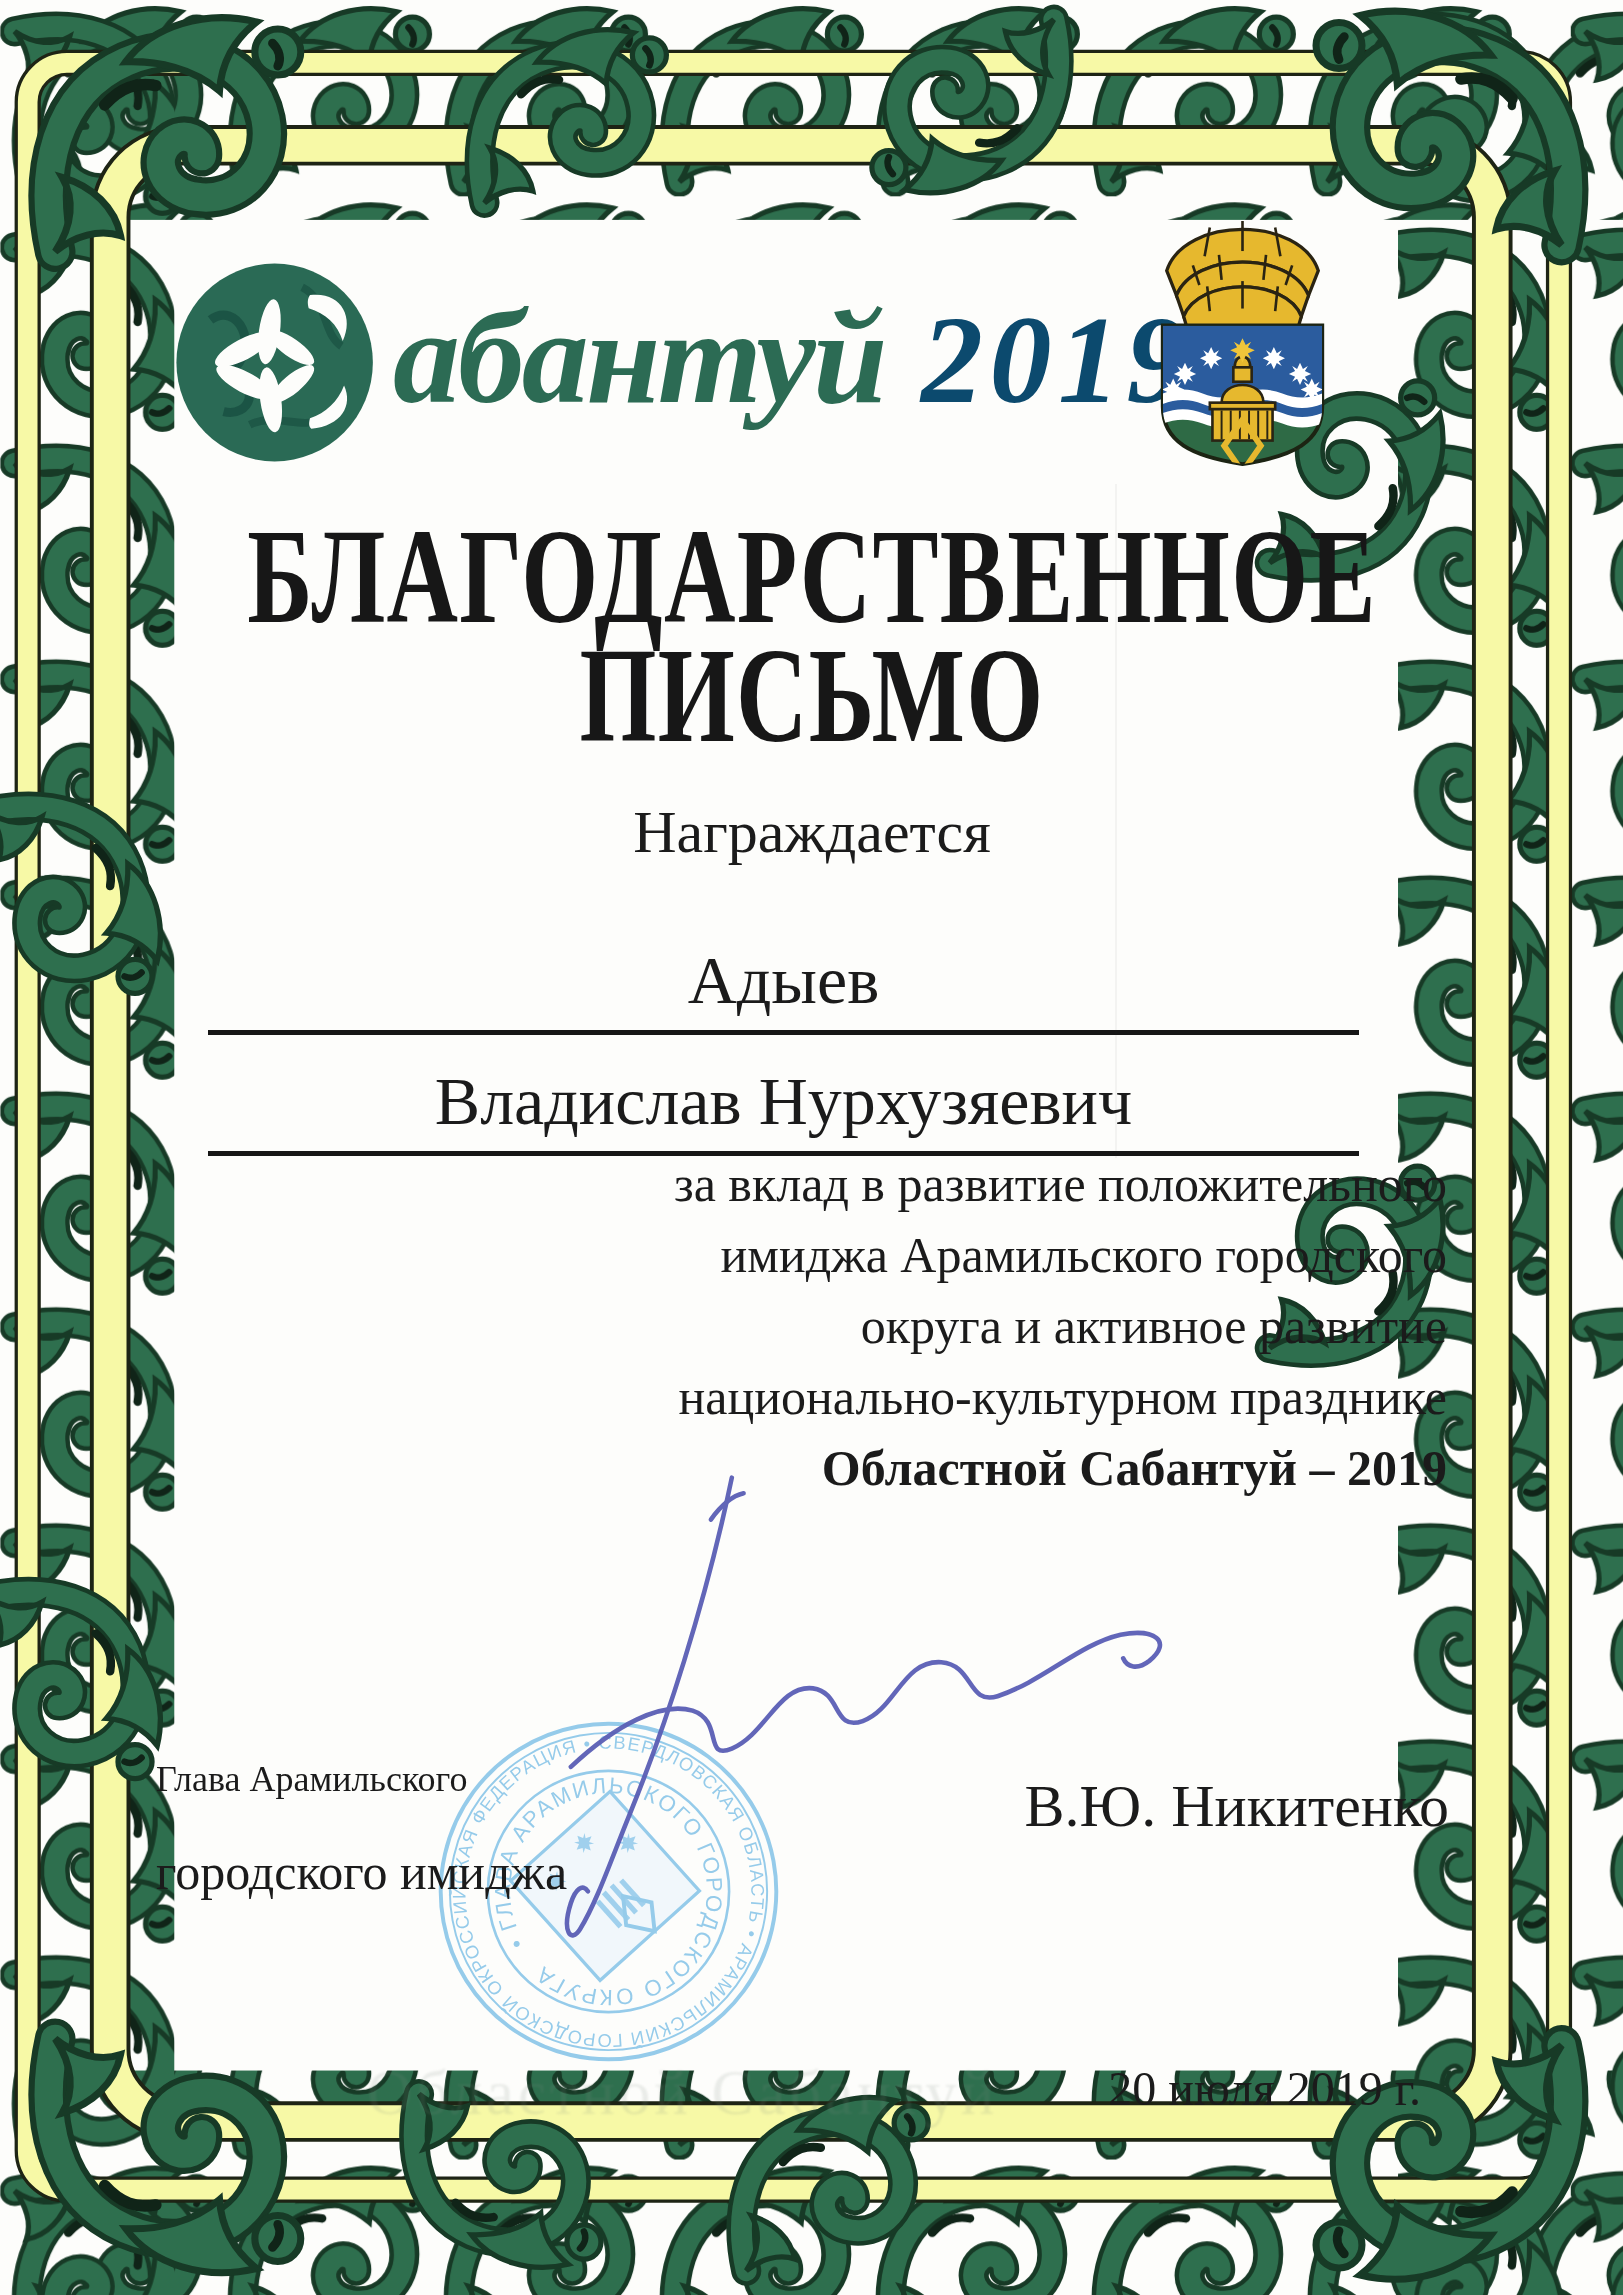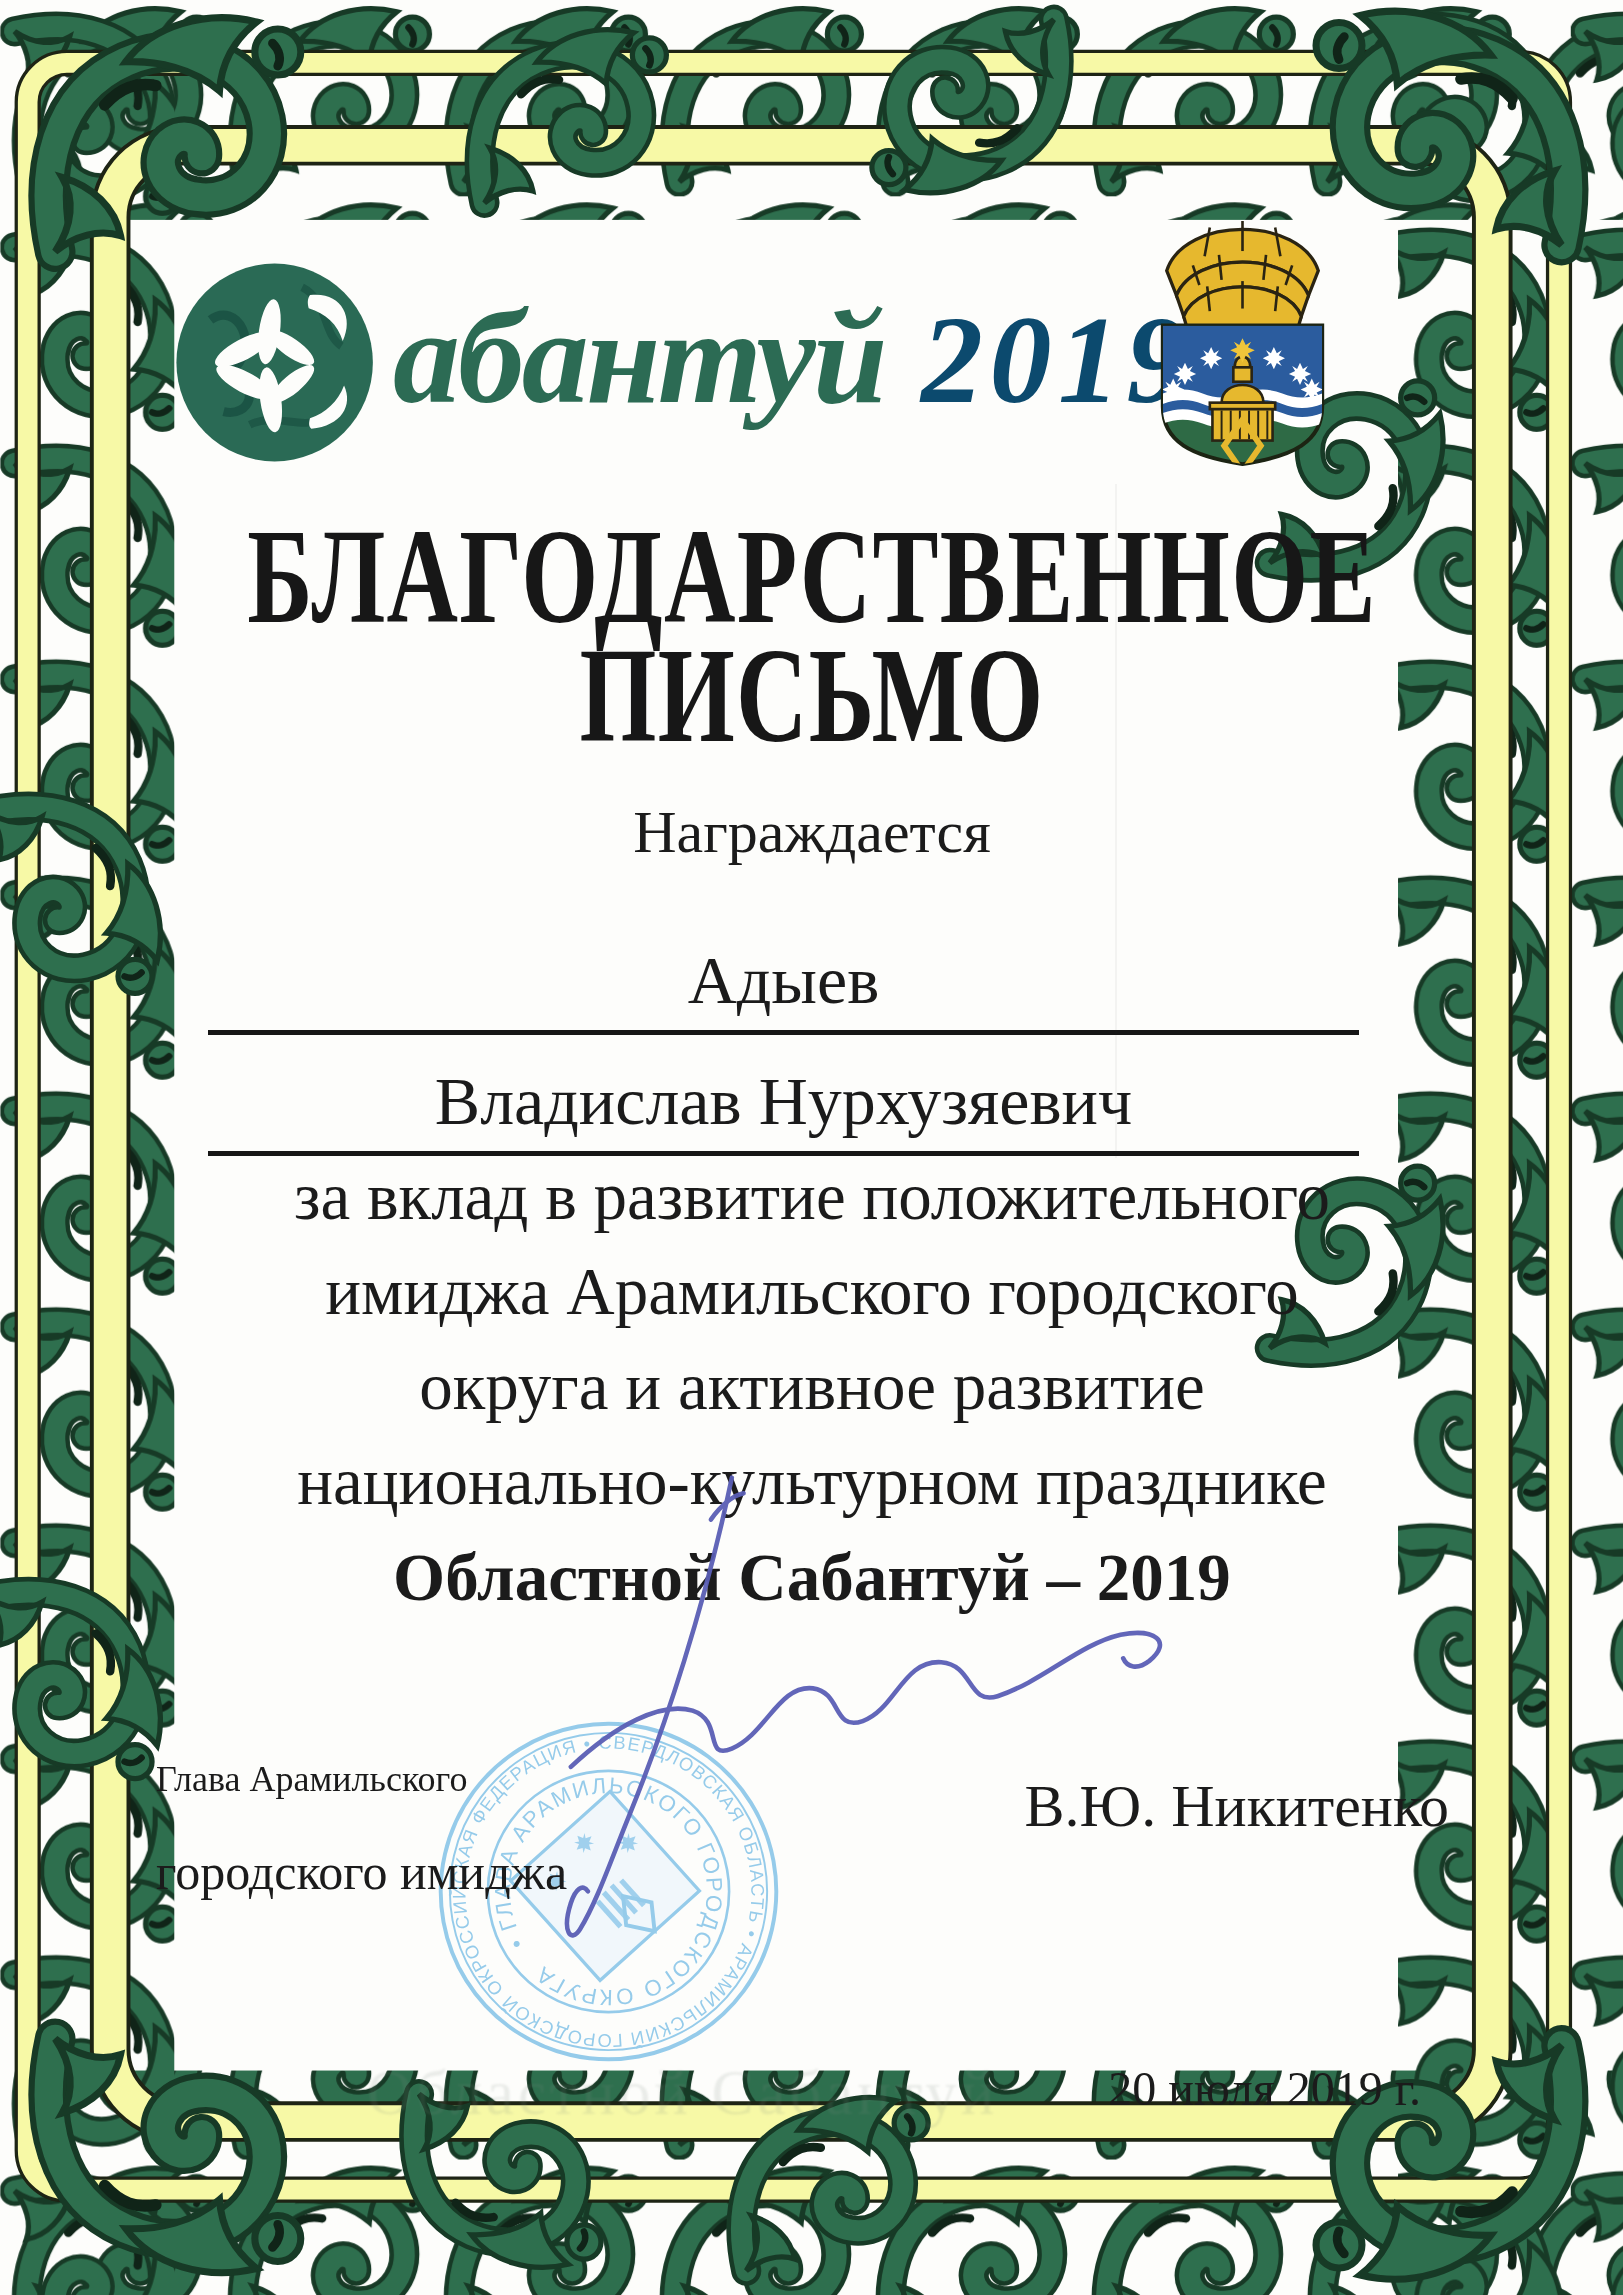--- a/index.html
+++ b/index.html
@@ -15,21 +15,21 @@
     letter-spacing:1.3px; transform:scale(1.0,1.38); transform-origin:50% 0;
     color:#171717; white-space:nowrap;
   }
   .award-label{top:798px; font-size:60px;}
   .name-row{
     left:208px; width:1151px; text-align:center; font-size:68px;
     border-bottom:5.2px solid #161616; padding-bottom:10px; white-space:nowrap;
   }
   .surname-row{top:941px;}
   .given-row{top:1062px;}
-  .citation{top:1149px; font-size:67px; line-height:1.42;}
+  .citation{top:1149px; font-size:50px; line-height:1.42;text-align:right;}
   .citation .hl{font-weight:bold;}
   
   .pos1{left:156px; top:1758px; font-size:36px; white-space:nowrap;}
   .pos2{left:156px; top:1843px; font-size:50px; white-space:nowrap;}
   .signer{right:175px; top:1772px; font-size:60px; white-space:nowrap;text-align:right;}
   .date{right:203px; top:2061px; font-size:48px; white-space:nowrap;}
   
   .logo-text{
     left:393px; top:280px; font-size:134px; font-style:italic; font-weight:bold;
     color:#2c6b54; letter-spacing:-2.6px; white-space:nowrap;

